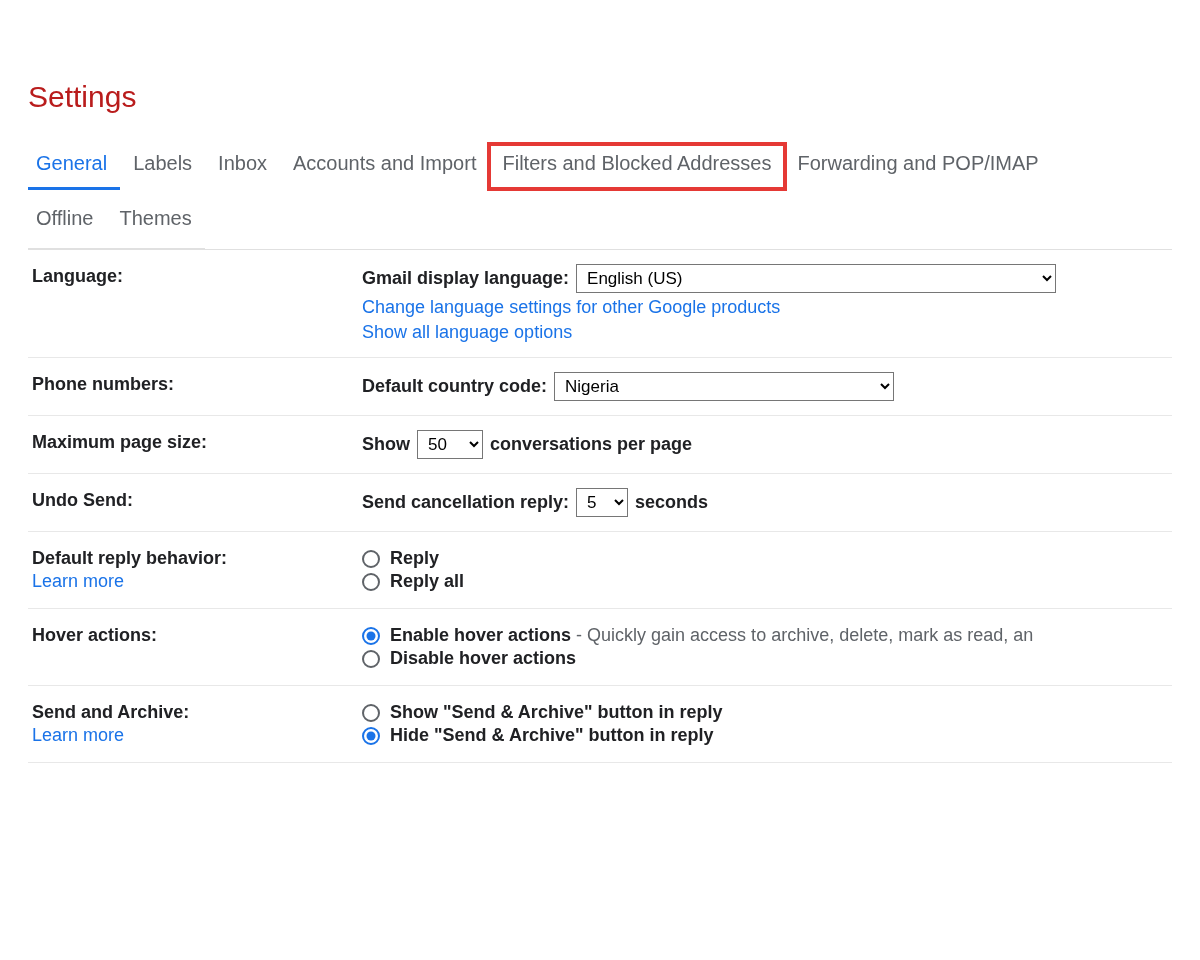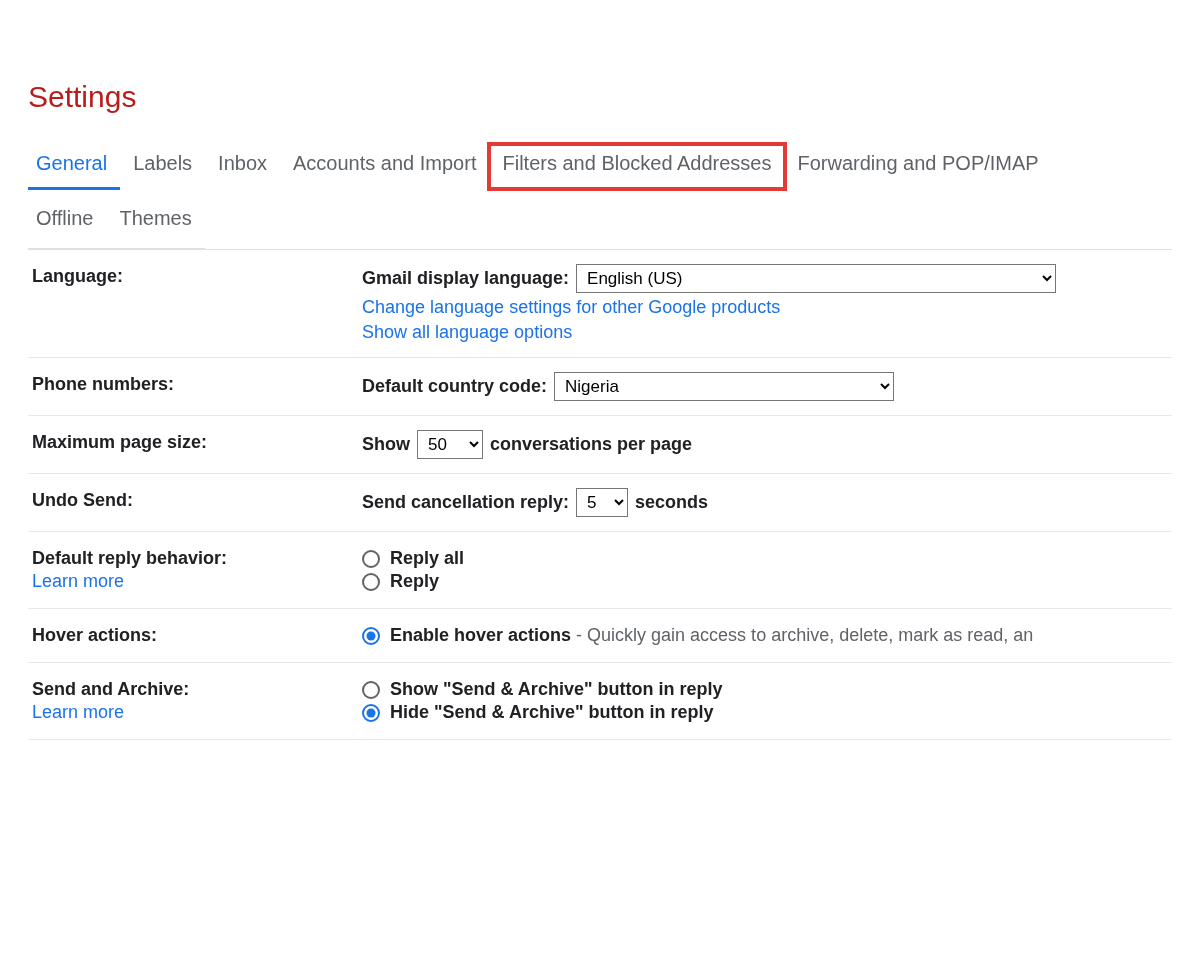--- a/index.html
+++ b/index.html
@@ -245,38 +245,42 @@
     </div>
 
     <div class="row">
       <div class="row-label">
         <span>Default reply behavior:</span>
         <span class="learn-more">Learn more</span>
       </div>
       <div class="row-content">
         <label class="radio-line">
           <input type="radio" name="reply" class="radio" style="">
+          <span class="bold">Reply</span>
+        </label>
+        <label class="radio-line">
+          <input type="radio" name="reply" class="radio" style="">
           <span class="bold">Reply all</span>
-        </label>
-        <label class="radio-line">
-          <input type="radio" name="reply" class="radio" style="">
-          <span class="bold">Reply</span>
         </label>
       </div>
     </div>
 
     <div class="row">
       <div class="row-label">Hover actions:</div>
       <div class="row-content">
         <label class="radio-line">
           <input type="radio" name="hover" class="radio" checked="" style="">
           <span>
             <span class="bold">Enable hover actions</span><span class="desc"> - Quickly gain access to archive, delete, mark as read, an</span>
           </span>
         </label>
+        <label class="radio-line">
+          <input type="radio" name="hover" class="radio" style="">
+          <span class="bold">Disable hover actions</span>
+        </label>
       </div>
     </div>
 
     <div class="row">
       <div class="row-label">
         <span>Send and Archive:</span>
         <span class="learn-more">Learn more</span>
       </div>
       <div class="row-content">
         <label class="radio-line">

